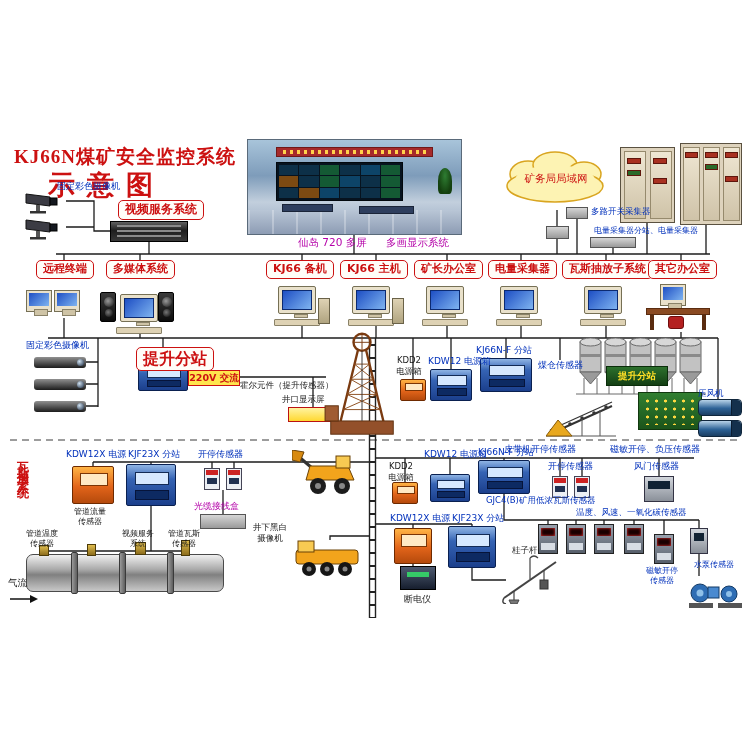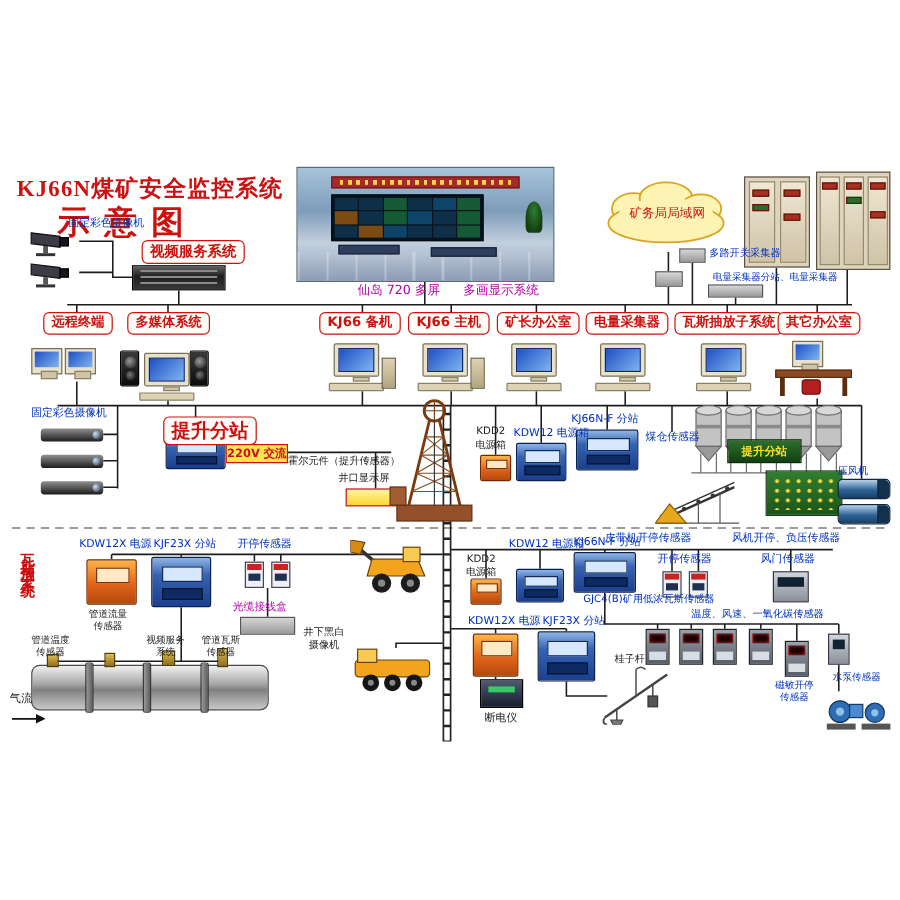--- a/index.html
+++ b/index.html
@@ -328,21 +328,21 @@
       <circle cx="48" cy="19" r="1.8" fill="#333"></circle>
       <circle cx="60" cy="13" r="1.8" fill="#333"></circle>
     <path d="M18,33 V42 M36,25 V42 M54,16 V42 M0,42 H70" stroke="#555" fill="none"></path>
     <polygon points="0,42 12,26 26,42" fill="#e8a81e" stroke="#8a5c08"></polygon>
   </svg>
 </div>
 <div class="lbl blue" style="left:698px;top:388px;font-size:8.5px">压风机</div>
 <div class="fan" style="left:698px;top:399px"></div>
 <div class="fan" style="left:698px;top:420px"></div>
 <div class="lbl blue" style="left:504px;top:444px">皮带机开停传感器</div>
-<div class="lbl blue" style="left:610px;top:444px">风机开停、负压传感器</div>
+<div class="lbl blue" style="left:610px;top:444px">磁敏开停、负压传感器</div>
 
 <div class="vertical-red" style="left:14px;top:452px;height:140px">瓦斯抽放子系统</div>
 <div class="lbl blue" style="left:66px;top:449px">KDW12X 电源</div>
 <div class="lbl blue" style="left:128px;top:449px">KJF23X 分站</div>
 <div class="dev dev-orange" style="left:72px;top:466px;width:42px;height:38px"></div>
 <div class="dev dev-blue" style="left:126px;top:464px;width:50px;height:42px"></div>
 <div class="lbl blue" style="left:198px;top:449px">开停传感器</div>
 <div class="sensor-sm" style="left:204px;top:468px"></div>
 <div class="sensor-sm" style="left:226px;top:468px"></div>
 <div class="lbl mag" style="left:194px;top:501px">光缆接线盒</div>

